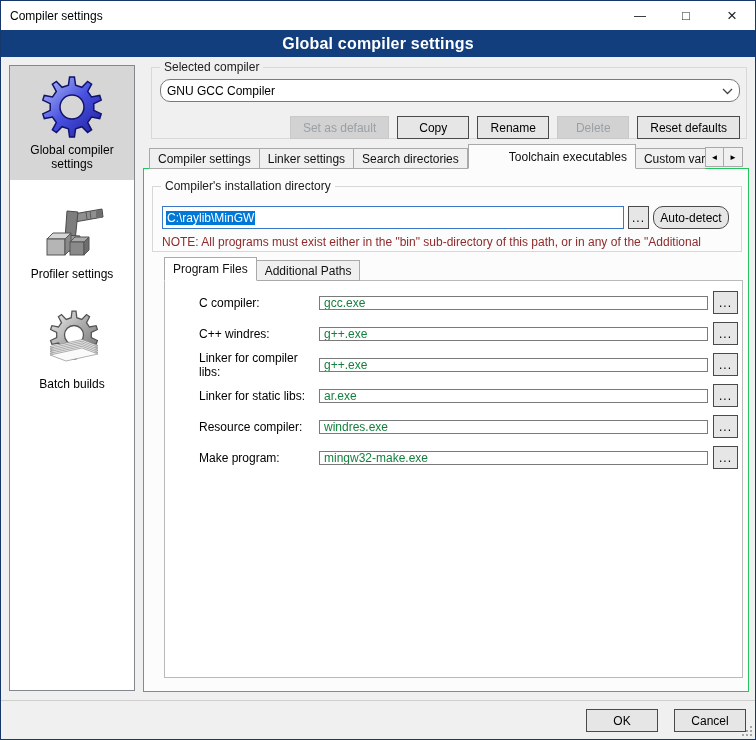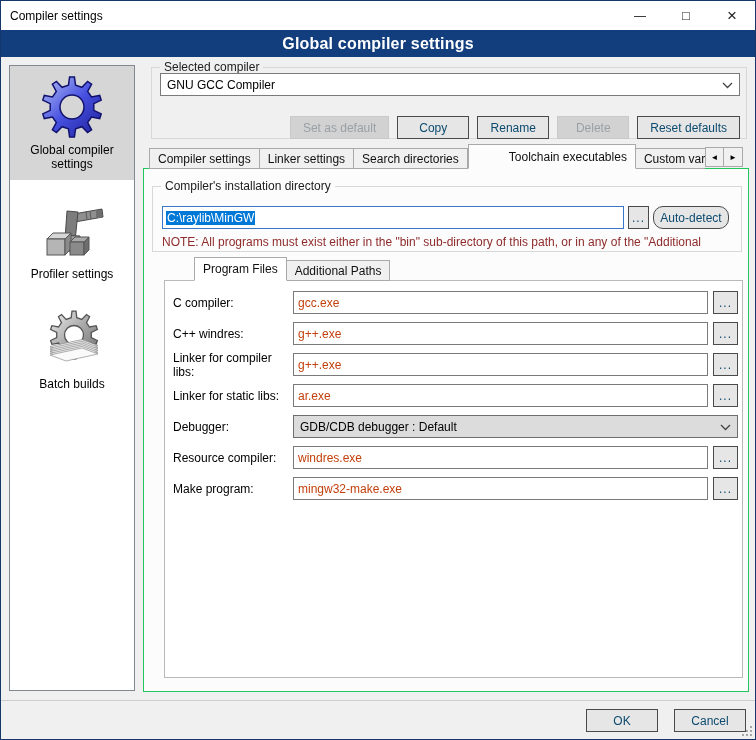--- a/index.html
+++ b/index.html
@@ -28,26 +28,26 @@
   .side-icon svg{width:64px;height:64px;display:block;}
   .side-label{font-size:12px;line-height:14px;margin-top:4px;padding:0 4px;color:#000;}
   
   .groupbox{position:absolute;border:1px solid #d8d8d8;box-sizing:border-box;}
   .group-label{position:absolute;top:-8px;left:8px;padding:0 4px;font-size:12px;color:#202020;}
   .glabel-gray{background:#f0f0f0;}
   .glabel-light{background:#fcfcfc;}
   
   .btn{height:23px;min-width:72px;padding:0 12px;background:#e6e6e6;border:1px solid #4a4a4a;
     box-sizing:border-box;display:flex;align-items:center;justify-content:center;
-    font-size:12px;color:#0c4a6e;cursor:default;white-space:nowrap;}
+    font-size:12px;color:#000000;cursor:default;white-space:nowrap;}
   .btn.disabled{background:#d2d2d2;border-color:#c9c9c9;color:#9aa0a6;}
   .browse-btn{min-width:0;width:25px;padding:0;flex:none;letter-spacing:1px;}
   
-  .textinput{background:#fff;border:1px solid #7a7a7a;box-sizing:border-box;height:23px;
-    font-family:"Liberation Sans",sans-serif;font-size:12px;padding:0 4px;color:#c2410c;outline:none;}
+  .textinput{background:#fff;border:1px solid #7a7a7a;box-sizing:border-box;height:14px;
+    font-family:"Liberation Sans",sans-serif;font-size:12px;padding:0 4px;color:#15803d;outline:none;}
   .combo{background:#fff;border:1px solid #7a7a7a;box-sizing:border-box;height:23px;
     display:flex;align-items:center;padding:0 6px;font-size:12px;color:#000;}
   .combo.gray{background:#dcdcdc;border-color:#6e6e6e;}
   .chev{margin-left:auto;flex:none;}
   
   .tabs{display:flex;align-items:flex-end;overflow:hidden;}
   .tab{height:21px;background:#f0f0f0;border:1px solid #a9a9a9;border-left:none;
     display:flex;align-items:center;padding:0 8px;font-size:12px;white-space:nowrap;
     box-sizing:border-box;flex:none;cursor:default;}
   .tab:first-child{border-left:1px solid #a9a9a9;}
@@ -67,31 +67,31 @@
     border:1px solid var(--focus-border,#3a77c9);box-sizing:border-box;display:flex;
     align-items:center;padding:0 3px;font-size:12px;}
   .selection{background:var(--selection-bg,#0078d7);color:#fff;padding:0 1px;white-space:pre;}
   #dir-browse{position:absolute;left:484px;top:37px;width:21px;height:23px;}
   #autodetect{position:absolute;left:509px;top:37px;width:76px;height:23px;min-width:0;padding:0 6px;border-radius:10px;}
   #note{position:absolute;left:18px;top:66px;width:572px;font-size:12px;
     color:var(--note-color,#8f2b2b);white-space:nowrap;overflow:hidden;}
   
   #prog-tabs{position:absolute;left:20px;top:88px;height:24px;z-index:3;}
   #prog-tabs .tab{height:21px;}
-  #prog-tabs .tab.active{height:24px;background:#ffffff;border-bottom-color:#ffffff;margin-left:30px;}
+  #prog-tabs .tab.active{height:24px;background:#ffffff;border-bottom-color:#ffffff;}
   #fields{position:absolute;left:20px;top:111px;width:579px;height:398px;background:#fff;
-    border:1px solid #b9b9b9;box-sizing:border-box;padding-top:10px;}
+    border:1px solid #b9b9b9;box-sizing:border-box;padding-top:10px;padding-left:26px;}
   .field-row{display:flex;align-items:center;height:23px;margin:0 4px 8px 8px;}
   .field-label{width:120px;flex:none;font-size:12px;color:#000;}
   .field-input{flex:1;min-width:0;}
   .field-row .browse-btn{margin-left:5px;}
   .field-row .combo{flex:1;}
   
   #group-compiler{left:150px;top:66px;width:596px;height:72px;}
-  #compiler-combo{position:absolute;left:8px;right:6px;top:5px;}
+  #compiler-combo{position:absolute;left:8px;right:6px;top:11px;border-radius:10px;}
   #compiler-buttons{position:absolute;right:6px;top:48px;display:flex;gap:8px;}
   
   #footer-sep{position:absolute;left:0;right:0;top:699px;border-top:1px solid #cfcfcf;}
   #ok-btn{position:absolute;left:585px;top:708px;width:72px;}
   #cancel-btn{position:absolute;left:673px;top:708px;width:72px;}
   #grip{position:absolute;right:2px;bottom:2px;width:12px;height:12px;}
 </style>
 </head>
 <body>
 
@@ -238,29 +238,20 @@
           <div class="field-label">Linker for compiler libs:</div>
           <input class="textinput field-input" type="text" value="g++.exe" style="">
           <div class="btn browse-btn">...</div>
         </div>
         <div class="field-row">
           <div class="field-label">Linker for static libs:</div>
           <input class="textinput field-input" type="text" value="ar.exe" style="">
           <div class="btn browse-btn">...</div>
         </div>
         <div class="field-row">
-          <div class="field-label">Debugger:</div>
-          <div class="combo gray">
-            <span>GDB/CDB debugger : Default</span>
-            <span class="chev"><svg width="11" height="7" viewBox="0 0 11 7">
-                <polyline points="1,1 5.5,5.5 10,1" fill="none" stroke="#444" stroke-width="1.3"></polyline>
-              </svg></span>
-          </div>
-        </div>
-        <div class="field-row">
           <div class="field-label">Resource compiler:</div>
           <input class="textinput field-input" type="text" value="windres.exe" style="">
           <div class="btn browse-btn">...</div>
         </div>
         <div class="field-row">
           <div class="field-label">Make program:</div>
           <input class="textinput field-input" type="text" value="mingw32-make.exe" style="">
           <div class="btn browse-btn">...</div>
         </div>
       </div>

